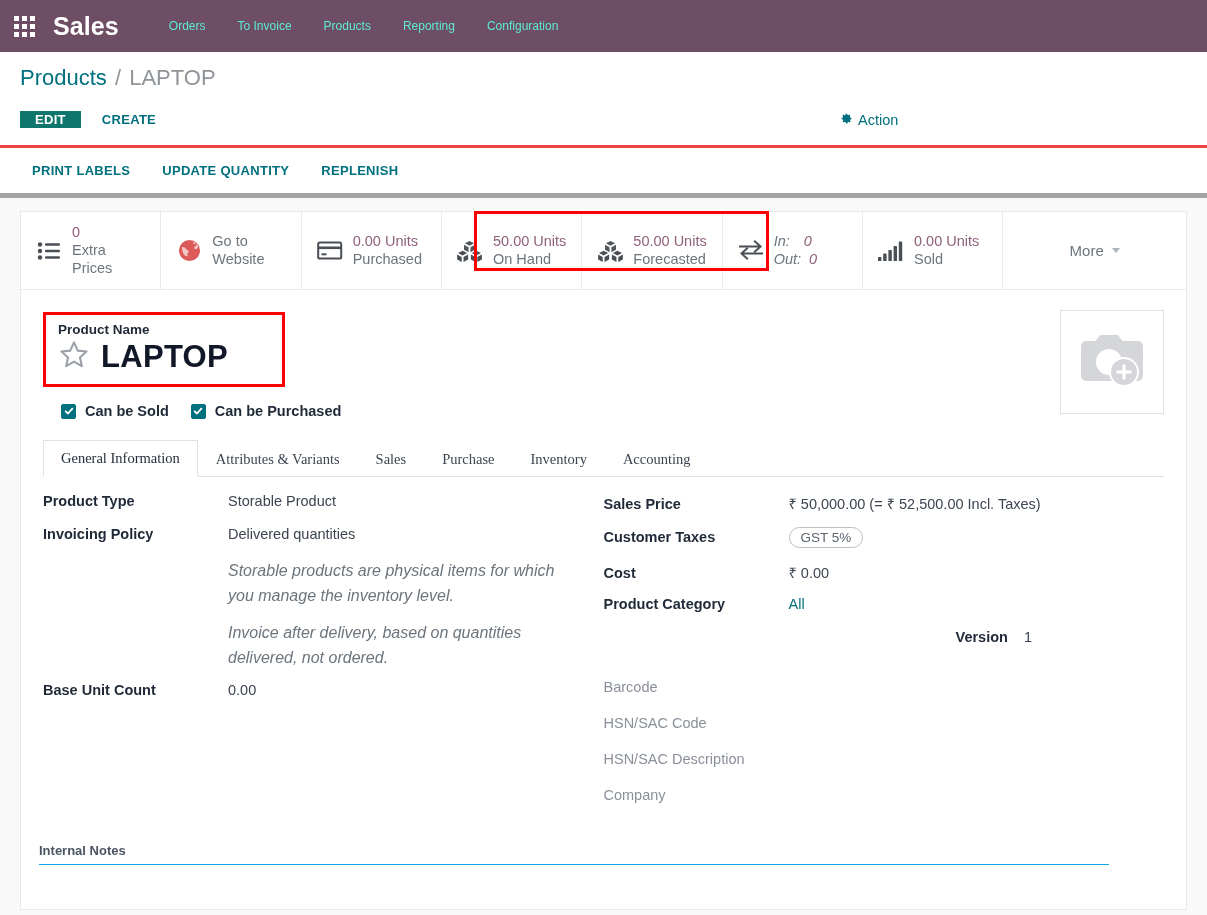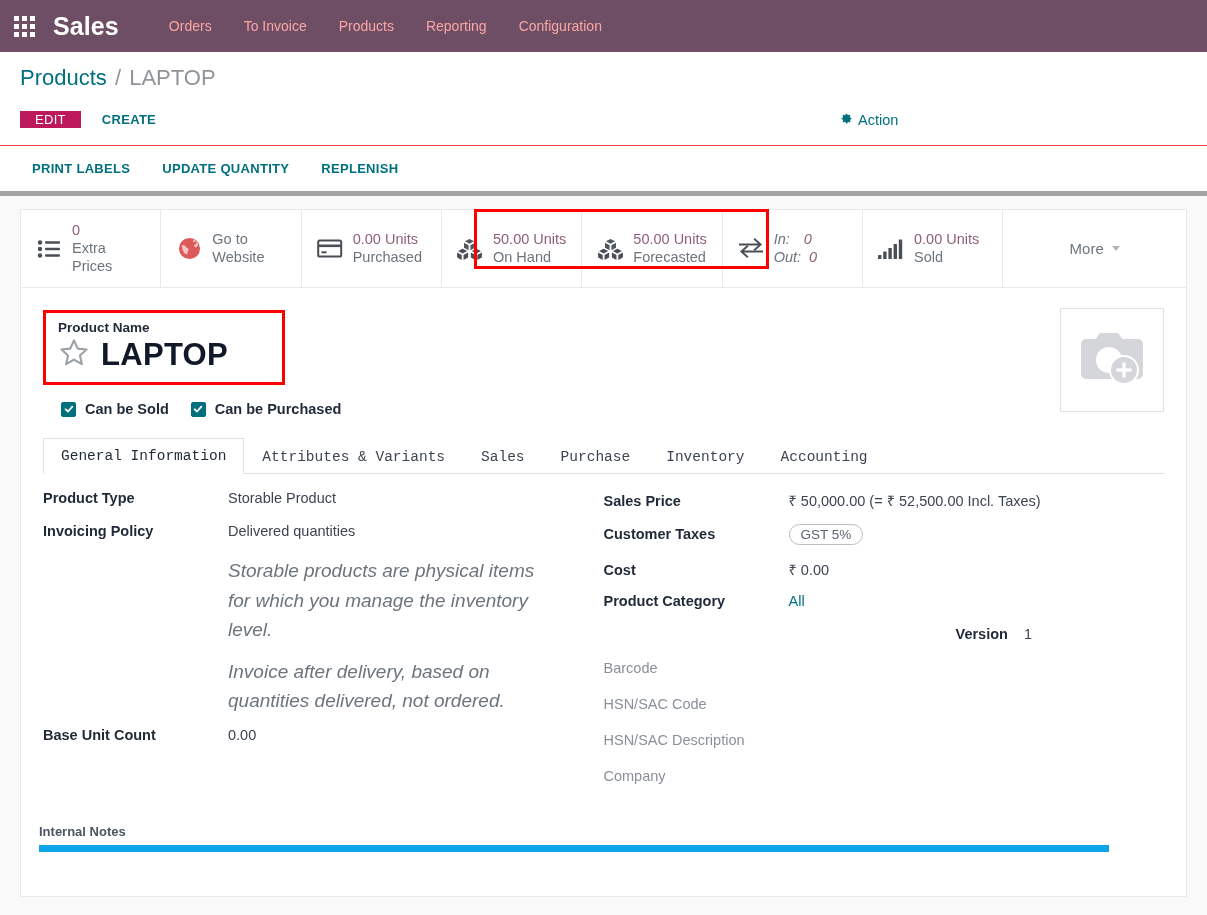--- a/index.html
+++ b/index.html
@@ -31,53 +31,53 @@
   .apps-grid i { display: block; width: 5px; height: 5px; background: #fff; }
   .app-name {
     font-size: 25px;
     font-weight: 700;
     letter-spacing: .1px;
     margin-right: 34px;
     cursor: pointer;
   }
   .nav-menu { display: flex; align-items: center; gap: 0; }
   .nav-item {
-    font-size: 14px;
+    font-size: 12px;
     padding: 6px 16px;
-    color: #fca5a5;
+    color: #5eead4;
     cursor: pointer;
     white-space: nowrap;
   }
 
   
   .cp {
     background: #ffffff;
-    border-bottom: 1px solid #ef4444;
+    border-bottom: 3px solid #ef4444;
     padding: 14px 20px 10px 20px;
   }
   .breadcrumb {
     font-size: 22px;
     line-height: 1.1;
     margin-bottom: 14px;
   }
   .bc-link { color: #00707f; cursor: pointer; }
   .bc-sep { color: #8f9499; margin: 0 2px; }
   .bc-current { color: #8f9499; }
 
   .cp-buttons {
     display: flex;
     align-items: center;
     height: 31px;
   }
   .btn-primary {
-    background: #be185d;
+    background: #0f766e;
     color: #fff;
     border: none;
     font-size: 13px;
-    font-weight: 400;
+    font-weight: 700;
     letter-spacing: .3px;
     padding: 1px 15px;
     cursor: pointer;
     font-family: inherit;
   }
   .btn-secondary {
     background: transparent;
     color: #00707f;
     border: none;
     font-size: 13px;
@@ -258,21 +258,21 @@
   .tab {
     font-size: 14.5px;
     color: #3c4551;
     padding: 9px 17px 9px 17px;
     cursor: pointer;
     border: 1px solid transparent;
     border-bottom: none;
     margin-bottom: -1px;
     background: transparent;
     white-space: nowrap;
-    font-family: Liberation Mono, monospace;
+    font-family: Liberation Serif, serif;
   }
   .tab.active {
     color: #1f2937;
     background: #ffffff;
     border-color: #dee2e6 #dee2e6 #ffffff;
     border-bottom: 1px solid #ffffff;
     font-weight: 400;
   }
 
   
@@ -295,21 +295,21 @@
     color: #1f2937;
   }
   .flabel.muted { font-weight: 400; color: #8a9099; }
   .fvalue {
     font-size: 14.5px;
     color: #3c4551;
     min-height: 19px;
   }
   .fvalue.link { color: #00707f; cursor: pointer; }
   .helper {
-    font-size: 19px;
+    font-size: 16px;
     color: #6c757d;
     font-style: italic;
     line-height: 1.55;
     margin-bottom: 12px;
     max-width: 330px;
   }
   .helper-indent { margin-left: 185px; }
   .tag-pill {
     display: inline-block;
     border: 1px solid #b9bdc4;
@@ -318,36 +318,36 @@
     font-size: 13.5px;
     color: #5c6470;
     background: #fff;
   }
   .version-row {
     display: flex;
     justify-content: flex-end;
     align-items: flex-start;
     gap: 16px;
     padding-right: 132px;
-    margin: 2px 0 12px 0;
+    margin: 2px 0 28px 0;
   }
   .version-lbl { font-size: 14.5px; font-weight: 700; color: #1f2937; }
   .version-val { font-size: 14.5px; color: #3c4551; }
 
   
   .notes {
     margin: 26px 22px 0 18px;
     padding-top: 0;
   }
   .notes-label {
     font-size: 13px;
     font-weight: 700;
     color: #4b5563;
     padding-bottom: 6px;
-    border-bottom: 7px solid #0ea5e9;
+    border-bottom: 1px solid #0ea5e9;
     width: 1070px;
   }
   .notes-area {
     height: 44px;
     width: 1070px;
   }
 </style>
 </head>
 <body>
 

